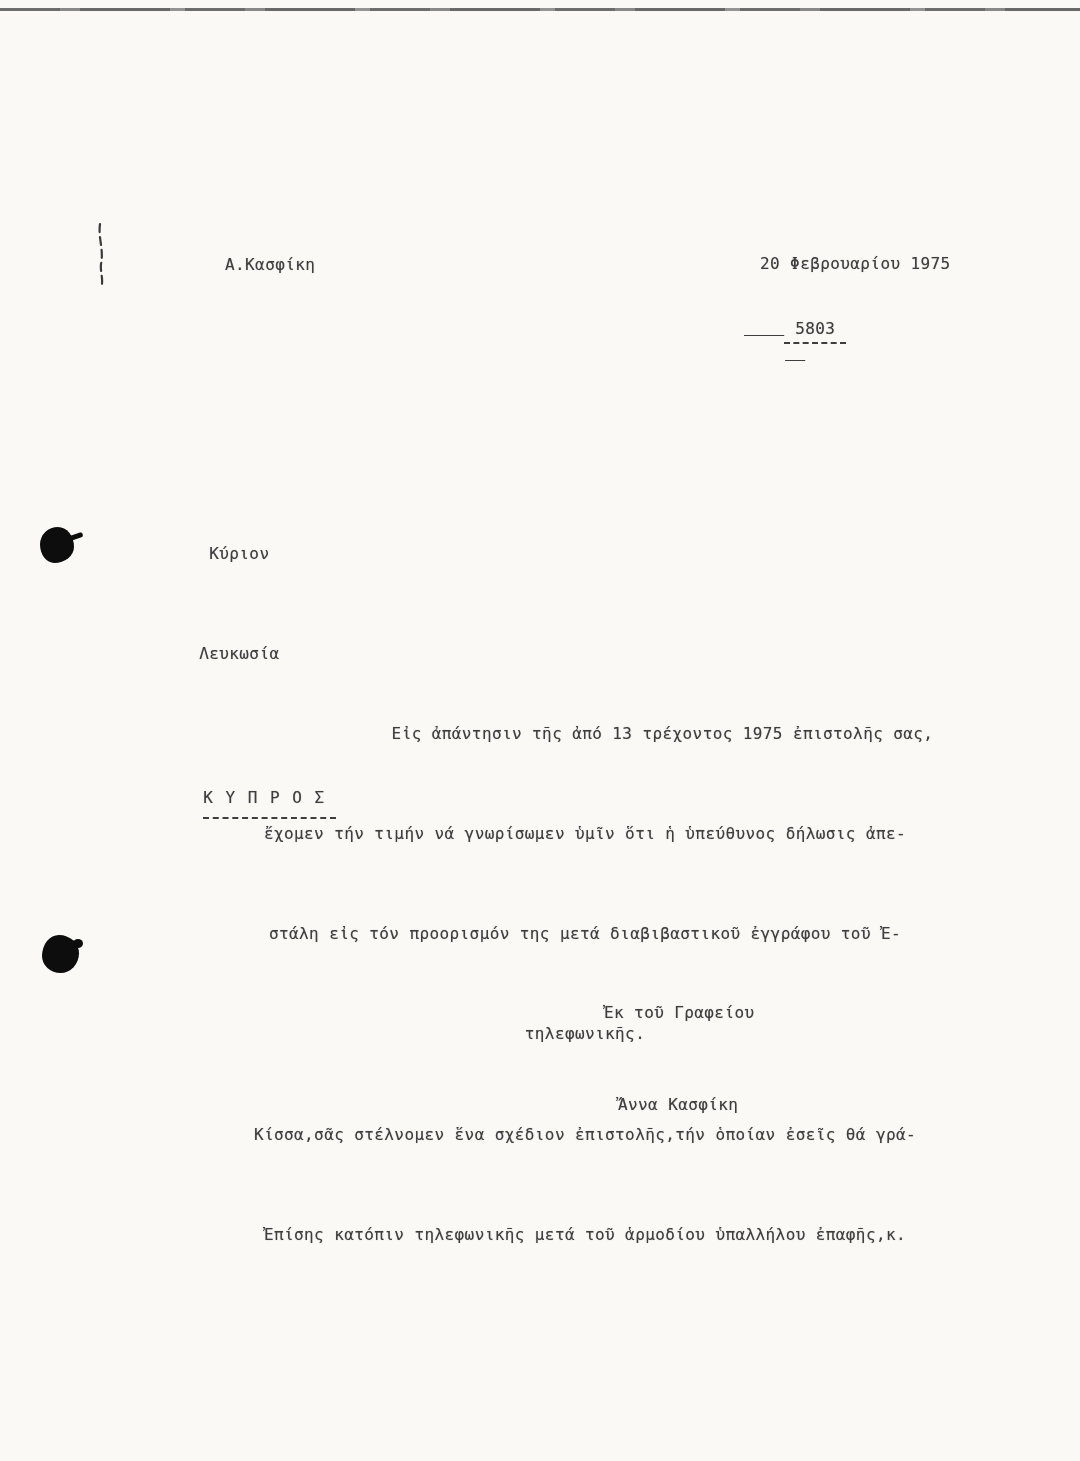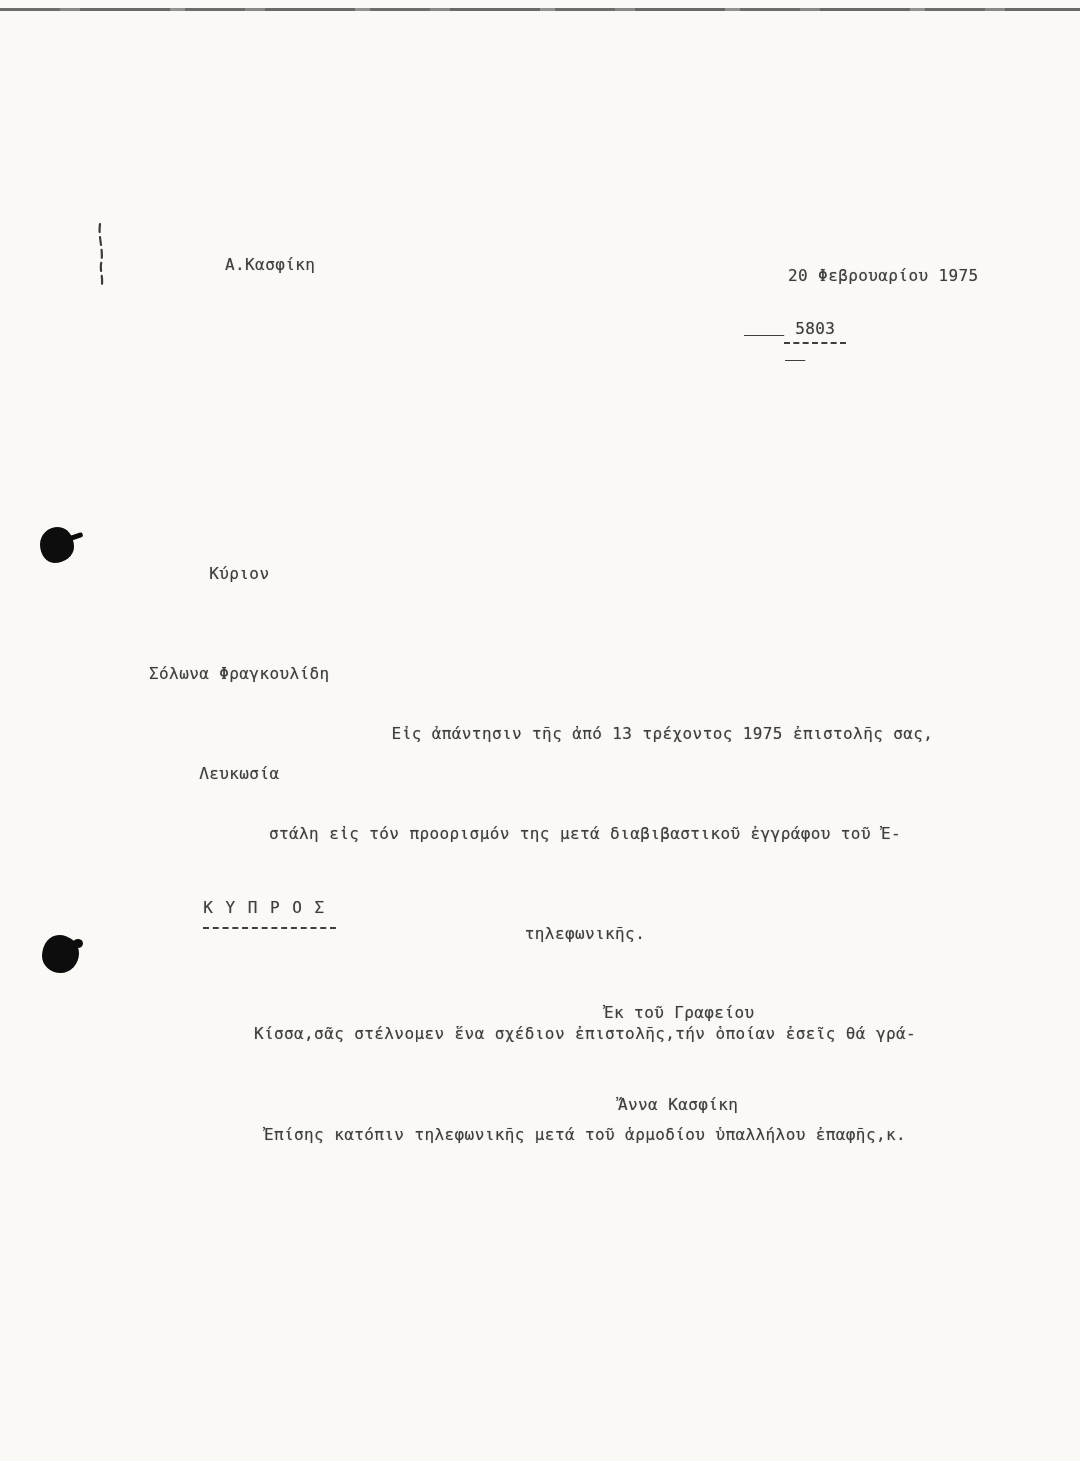--- a/index.html
+++ b/index.html
@@ -34,33 +34,34 @@
   
   .pen-mark{position:absolute;left:90px;top:220px;}
   
   .blot{position:absolute;background:#0d0d0d;}
   .blot1{left:40px;top:527px;width:34px;height:36px;border-radius:53% 47% 58% 42% / 48% 55% 45% 52%;}
   .blot1::after{content:"";position:absolute;right:-9px;top:7px;width:14px;height:5px;background:#0d0d0d;transform:rotate(-18deg);border-radius:2px;}
   .blot2{left:42px;top:935px;width:37px;height:38px;border-radius:46% 54% 50% 50% / 55% 48% 52% 45%;}
   .blot2::after{content:"";position:absolute;right:-4px;top:4px;width:10px;height:9px;background:#0d0d0d;border-radius:50%;}
 
   .sender{left:225px;top:255px;}
-  .date{left:788px;top:254px;margin-top:12px;}
+  .date{left:760px;top:254px;}
   .ref{left:744px;top:300px;text-decoration:underline;}
   .ref-num{
     display:inline-block;
     padding:0 11px 4px 11px;
     border-bottom:2.5px dashed var(--ink);
   }
-  .recipient{left:143px;top:490px;line-height:33.4px;}
+  .recipient{left:143px;top:470px;line-height:33.4px;}
   .country-u{
     display:inline-block;
     letter-spacing:1.5px;
     padding:0 10px 3px 0;
     border-bottom:2.5px dashed var(--ink);
+    margin-top:10px;
   }
   .body-text{left:130px;top:650px;width:910px;line-height:33.4px;}
   .bl{min-height:33.4px;}
   .indent{padding-left:155px;}
   .faded{opacity:.92;}
   .signoff{left:604px;top:1003px;}
   .signature{left:618px;top:1095px;}
 </style>
 </head>
 <body>
@@ -78,29 +79,29 @@
 
   <div class="txt sender">Α.Κασφίκη</div>
   <div class="txt date">20 Φεβρουαρίου 1975</div>
 
   <div class="txt ref">
     <span class="ref-num">5803</span>
   </div>
 
   <div class="txt recipient">
     <div>Κύριον</div>
-    <div>Σόλωνα Φραγκουλίδη</div>
     <div>Λευκωσία</div>
     <div>
       <span class="country-u">Κ Υ Π Ρ Ο Σ</span>
     </div>
   </div>
 
   <div class="txt body-text">
     <div class="bl indent">Εἰς ἀπάντησιν τῆς ἀπό 13 τρέχοντος 1975 ἐπιστολῆς σας,</div>
+    <div class="bl">ἔχομεν τήν τιμήν νά γνωρίσωμεν ὑμῖν ὅτι ἡ ὑπεύθυνος δήλωσις ἀπε-</div>
     <div class="bl">στάλη εἰς τόν προορισμόν της μετά διαβιβαστικοῦ ἐγγράφου τοῦ Ἐ-</div>
     <div class="bl">τηλεφωνικῆς.</div>
     <div class="bl">Κίσσα,σᾶς στέλνομεν ἕνα σχέδιον ἐπιστολῆς,τήν ὁποίαν ἐσεῖς θά γρά-</div>
     <div class="bl">Ἐπίσης κατόπιν τηλεφωνικῆς μετά τοῦ ἁρμοδίου ὑπαλλήλου ἐπαφῆς,κ.</div>
     
     
   </div>
 
   <div class="txt signoff">Ἐκ τοῦ Γραφείου</div>
   <div class="txt signature">Ἄννα Κασφίκη</div>

